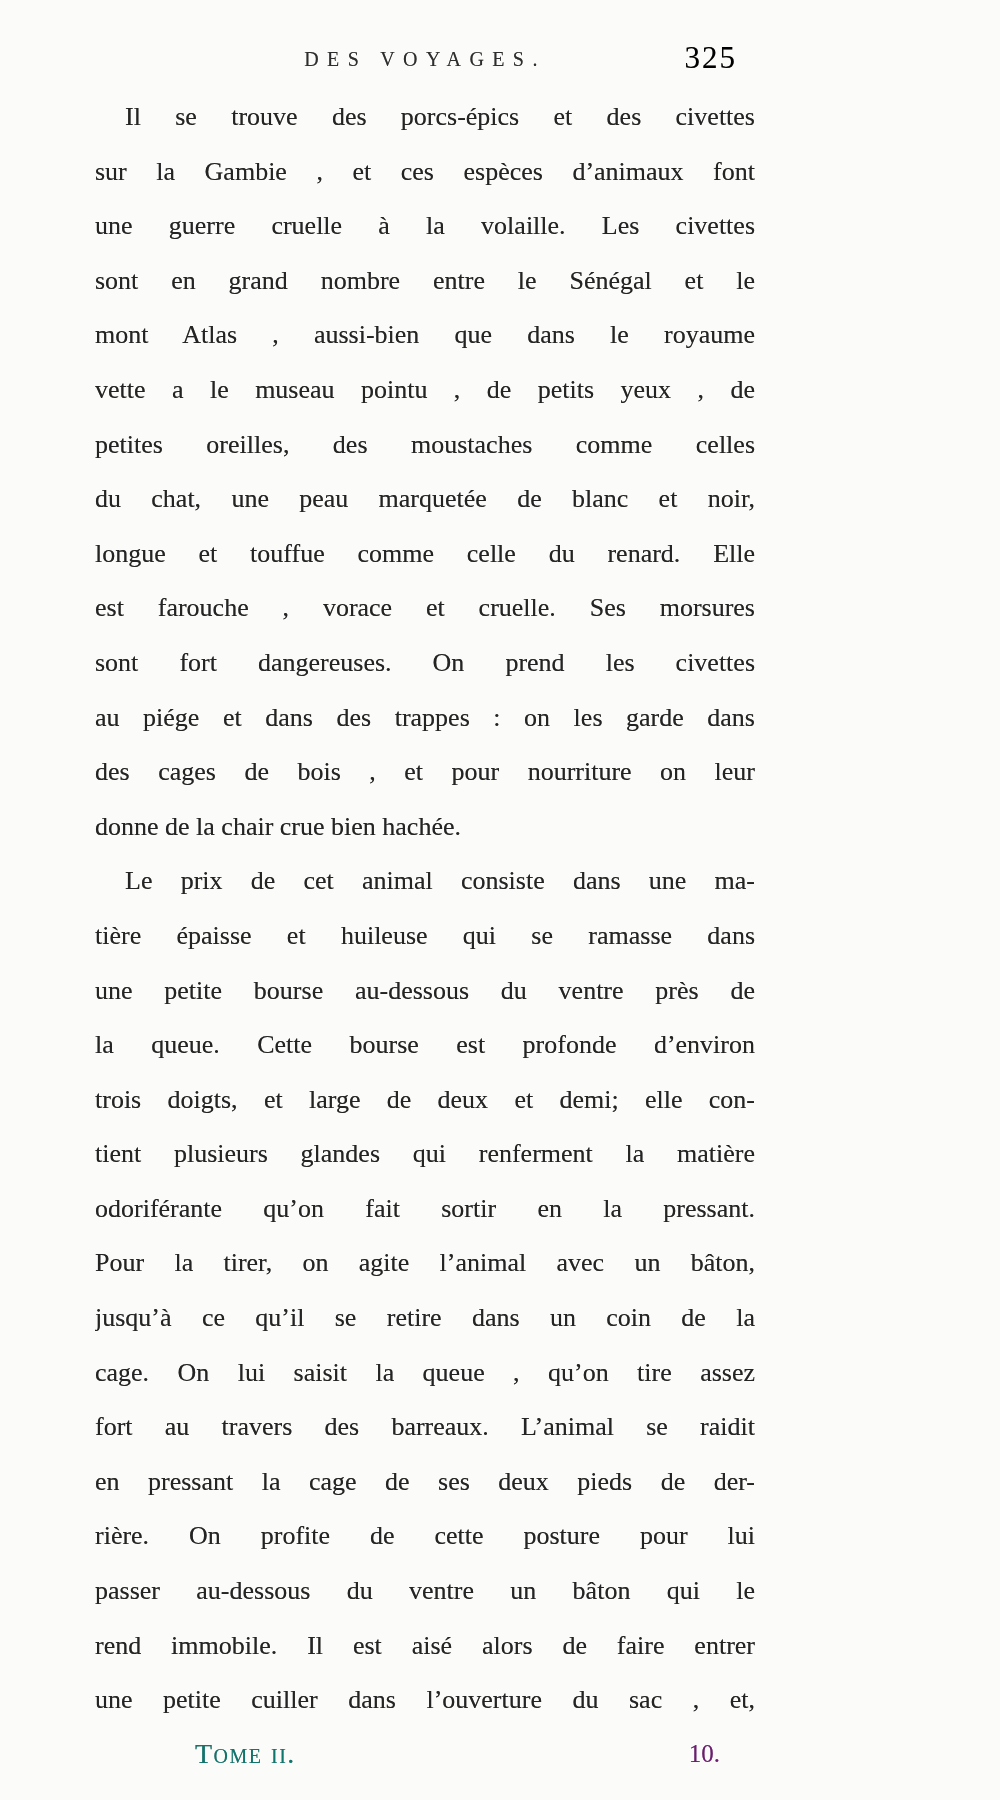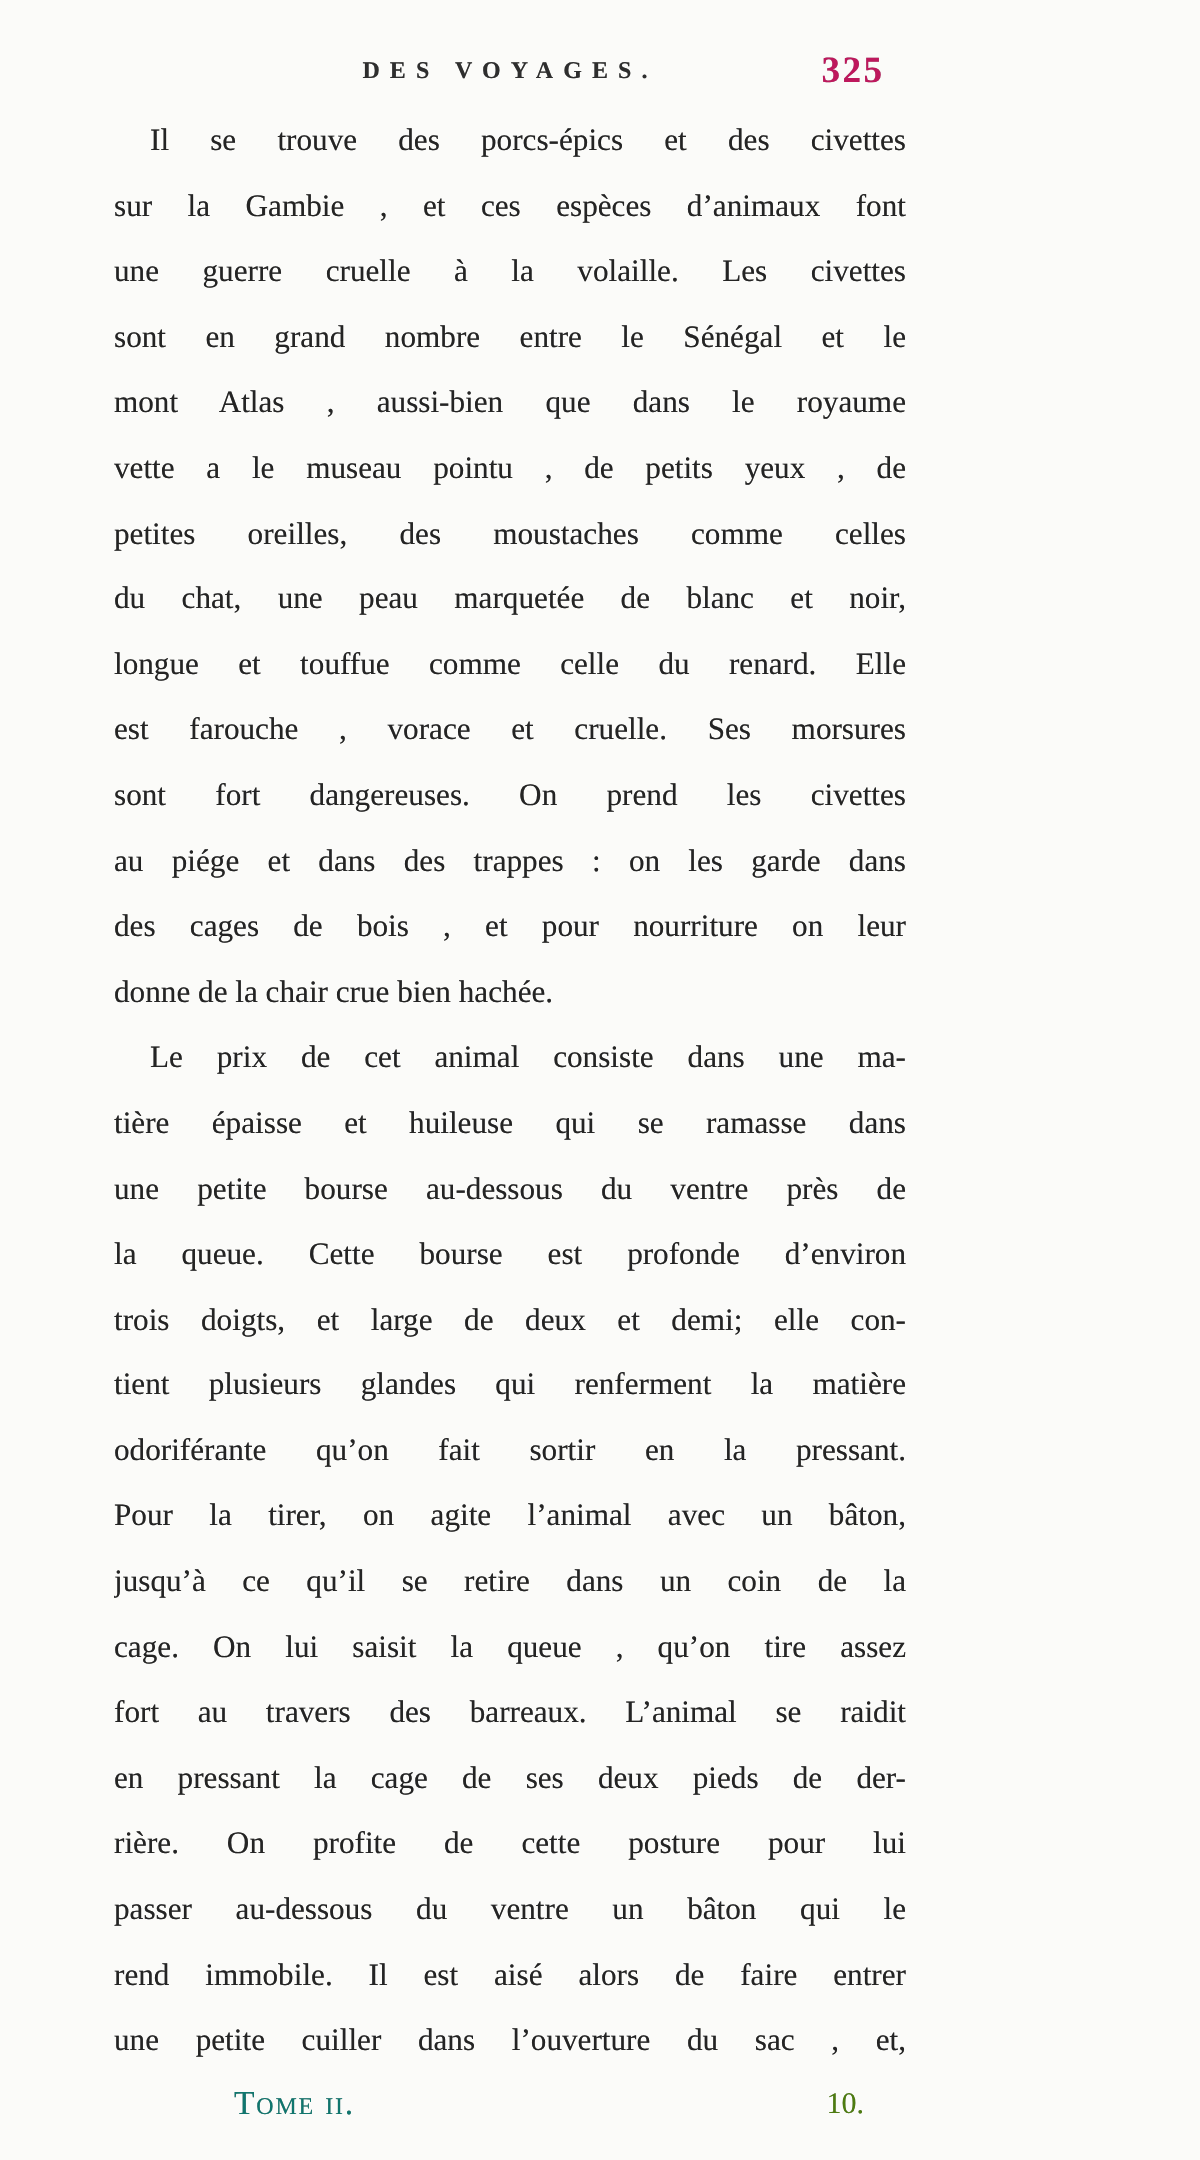--- a/index.html
+++ b/index.html
@@ -26,35 +26,34 @@
     width: 660px;
     height: 40px;
     margin-bottom: 6px;
   }
   .running-title {
     position: absolute;
     left: 50%;
     transform: translateX(-50%);
     top: 8px;
     font-size: 20px;
-    font-weight: bold;
+    font-weight: normal;
     letter-spacing: 0.42em;
     color: #2e2e2e;
     text-shadow: 0 0 0.5px rgba(30,30,30,0.45);
     white-space: nowrap;
   }
   .page-number {
     position: absolute;
     right: 18px;
     top: 0;
     font-size: 31px;
     letter-spacing: 2px;
-    color: #be185d;
+    color: #000000;
     text-shadow: 0 0 0.5px rgba(30,30,30,0.4);
-    font-weight: bold;
   }
   .body-text {
     width: 660px;
     font-size: 26px;
     line-height: 34.6px;
     text-shadow: 0 0 0.55px rgba(25,25,25,0.5);
   }
   .line {
     height: 34.6px;
     overflow: hidden;
@@ -82,21 +81,21 @@
     font-size: 28px;
     letter-spacing: 1.5px;
     color: #0f766e;
     text-shadow: 0 0 0.5px rgba(30,30,30,0.45);
   }
   .signature {
     position: absolute;
     right: 35px;
     top: 2px;
     font-size: 25px;
-    color: #4d7c0f;
+    color: #701a75;
     text-shadow: 0 0 0.5px rgba(30,30,30,0.4);
   }
 </style>
 </head>
 <body>
 
 <div class="page">
 
   <div class="header">
     <span class="running-title">DES VOYAGES.</span>

